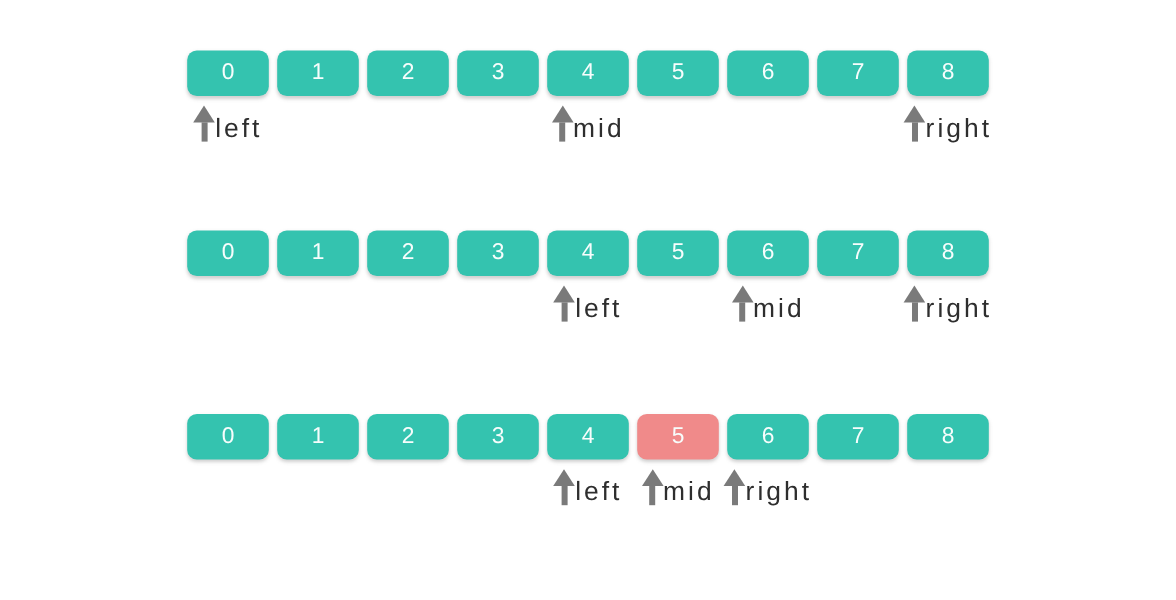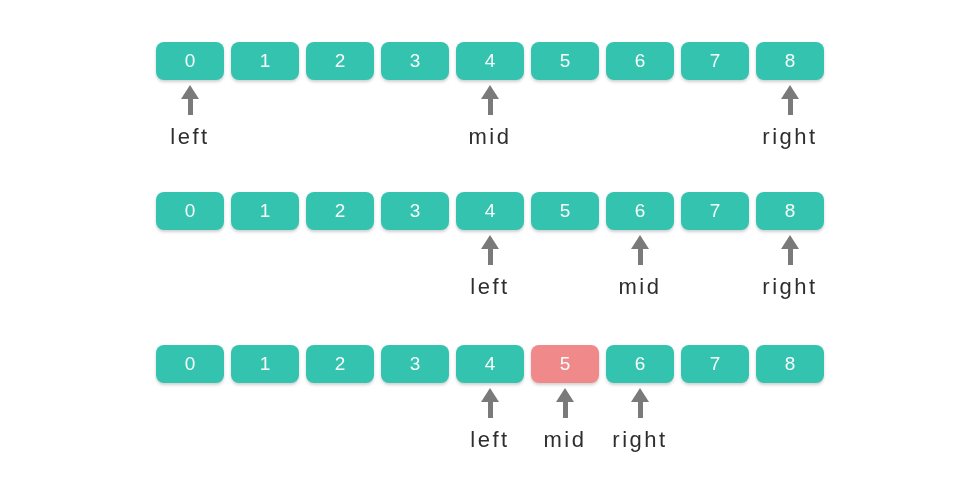--- a/index.html
+++ b/index.html
@@ -45,21 +45,21 @@
     color: var(--cell-text-color, #F7FDFC);
     font-size: 19px;
     font-weight: 400;
   }
   .pointer {
     position: absolute;
     top: 43px;
     width: 120px;
     transform: translateX(-50%);
     display: flex;
-    flex-direction: column;
+    flex-direction: row;
     align-items: center;
     justify-content: center;
   }
   .arrow-up-icon {
     display: flex;
     flex-direction: column;
     align-items: center;
   }
   .arrow-head {
     width: 0;

